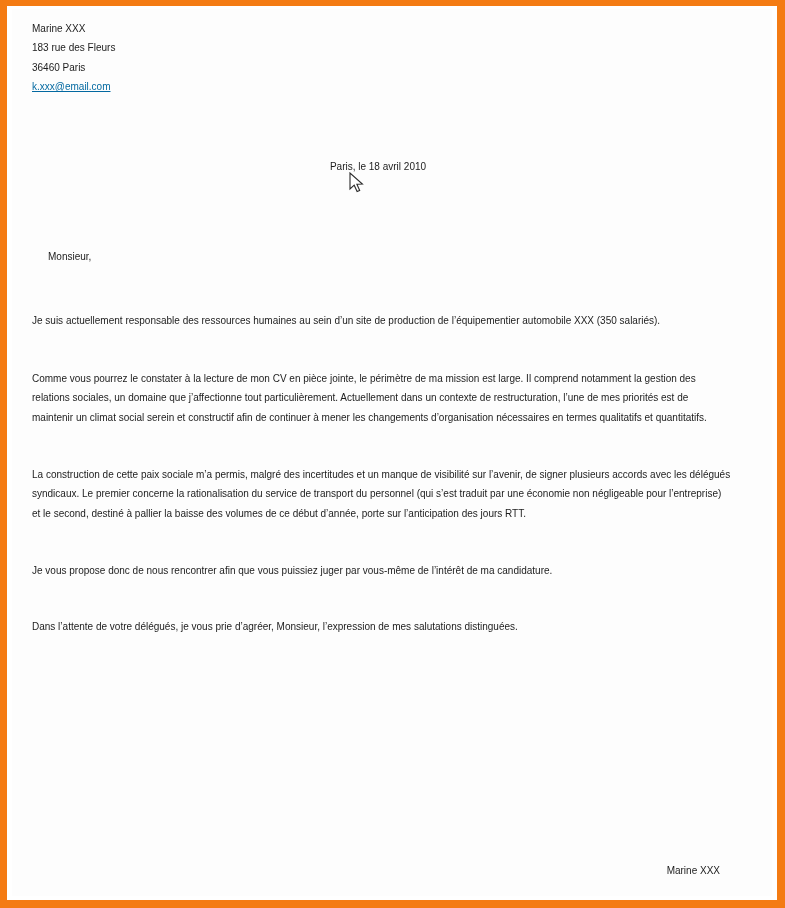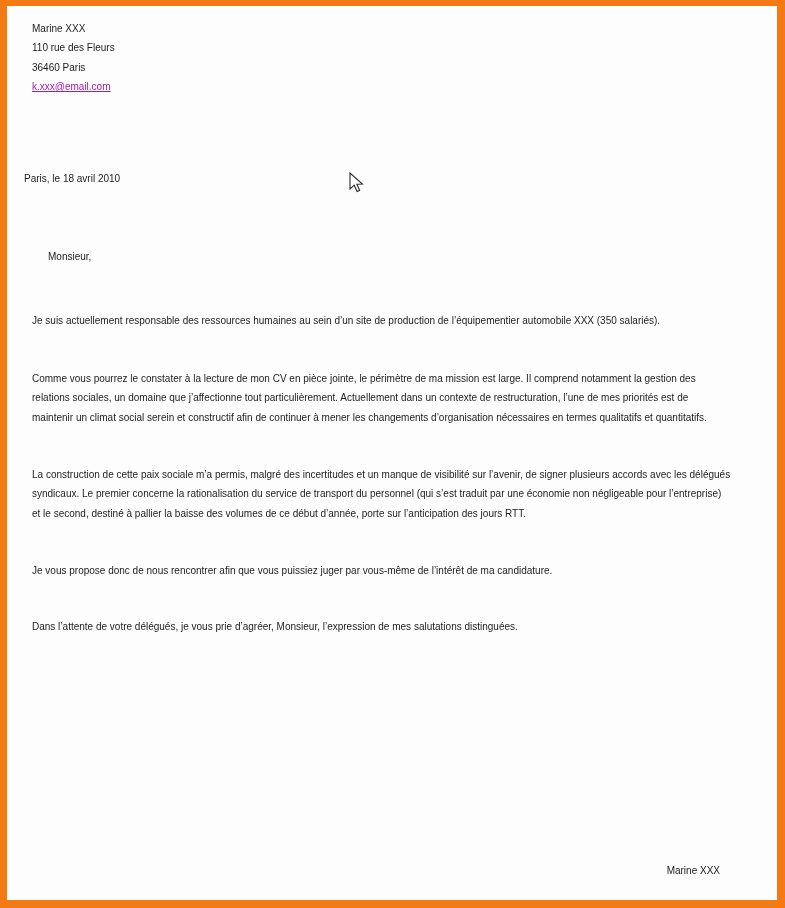--- a/index.html
+++ b/index.html
@@ -51,29 +51,29 @@
   #sender-block {
     margin: 0;
     padding: 0;
   }
   #sender-block .sender-line {
     display: block;
     white-space: pre;
   }
   #email-link {
     display: inline-block;
-    color: #a21caf;
+    color: #0369a1;
     text-decoration: underline;
     cursor: pointer;
   }
 
   
   #date-line {
-    text-align: left;
-    margin: 12px;
+    text-align: center;
+    margin: 0;
     padding-right: 28px;
     position: absolute;
     top: 148px;
     left: 0;
     right: 0;
   }
 
   
   #letter-body {
     position: absolute;
@@ -115,21 +115,21 @@
 </style>
 </head>
 <body>
 
 <div id="page-frame">
   <div id="page-gutter">
     <div id="letter-sheet">
 
       <div id="sender-block">
         <span class="sender-line">Marine XXX</span>
-        <span class="sender-line">110 rue des Fleurs</span>
+        <span class="sender-line">183 rue des Fleurs</span>
         <span class="sender-line">36460 Paris</span>
         <span class="sender-line"><a id="email-link" href="#">k.xxx@email.com</a></span>
       </div>
 
       <div id="date-line">Paris, le 18 avril 2010</div>
 
       <div id="letter-body">
         <p class="salutation">Monsieur,</p>
         <p class="para">Je suis actuellement responsable des ressources humaines au sein d’un site de production de l’équipementier automobile XXX (350 salariés).</p>
         <p class="para">Comme vous pourrez le constater à la lecture de mon CV en pièce jointe, le périmètre de ma mission est large. Il comprend notamment la gestion des relations sociales, un domaine que j’affectionne tout particulièrement. Actuellement dans un contexte de restructuration, l’une de mes priorités est de maintenir un climat social serein et constructif afin de continuer à mener les changements d’organisation nécessaires en termes qualitatifs et quantitatifs.</p>

